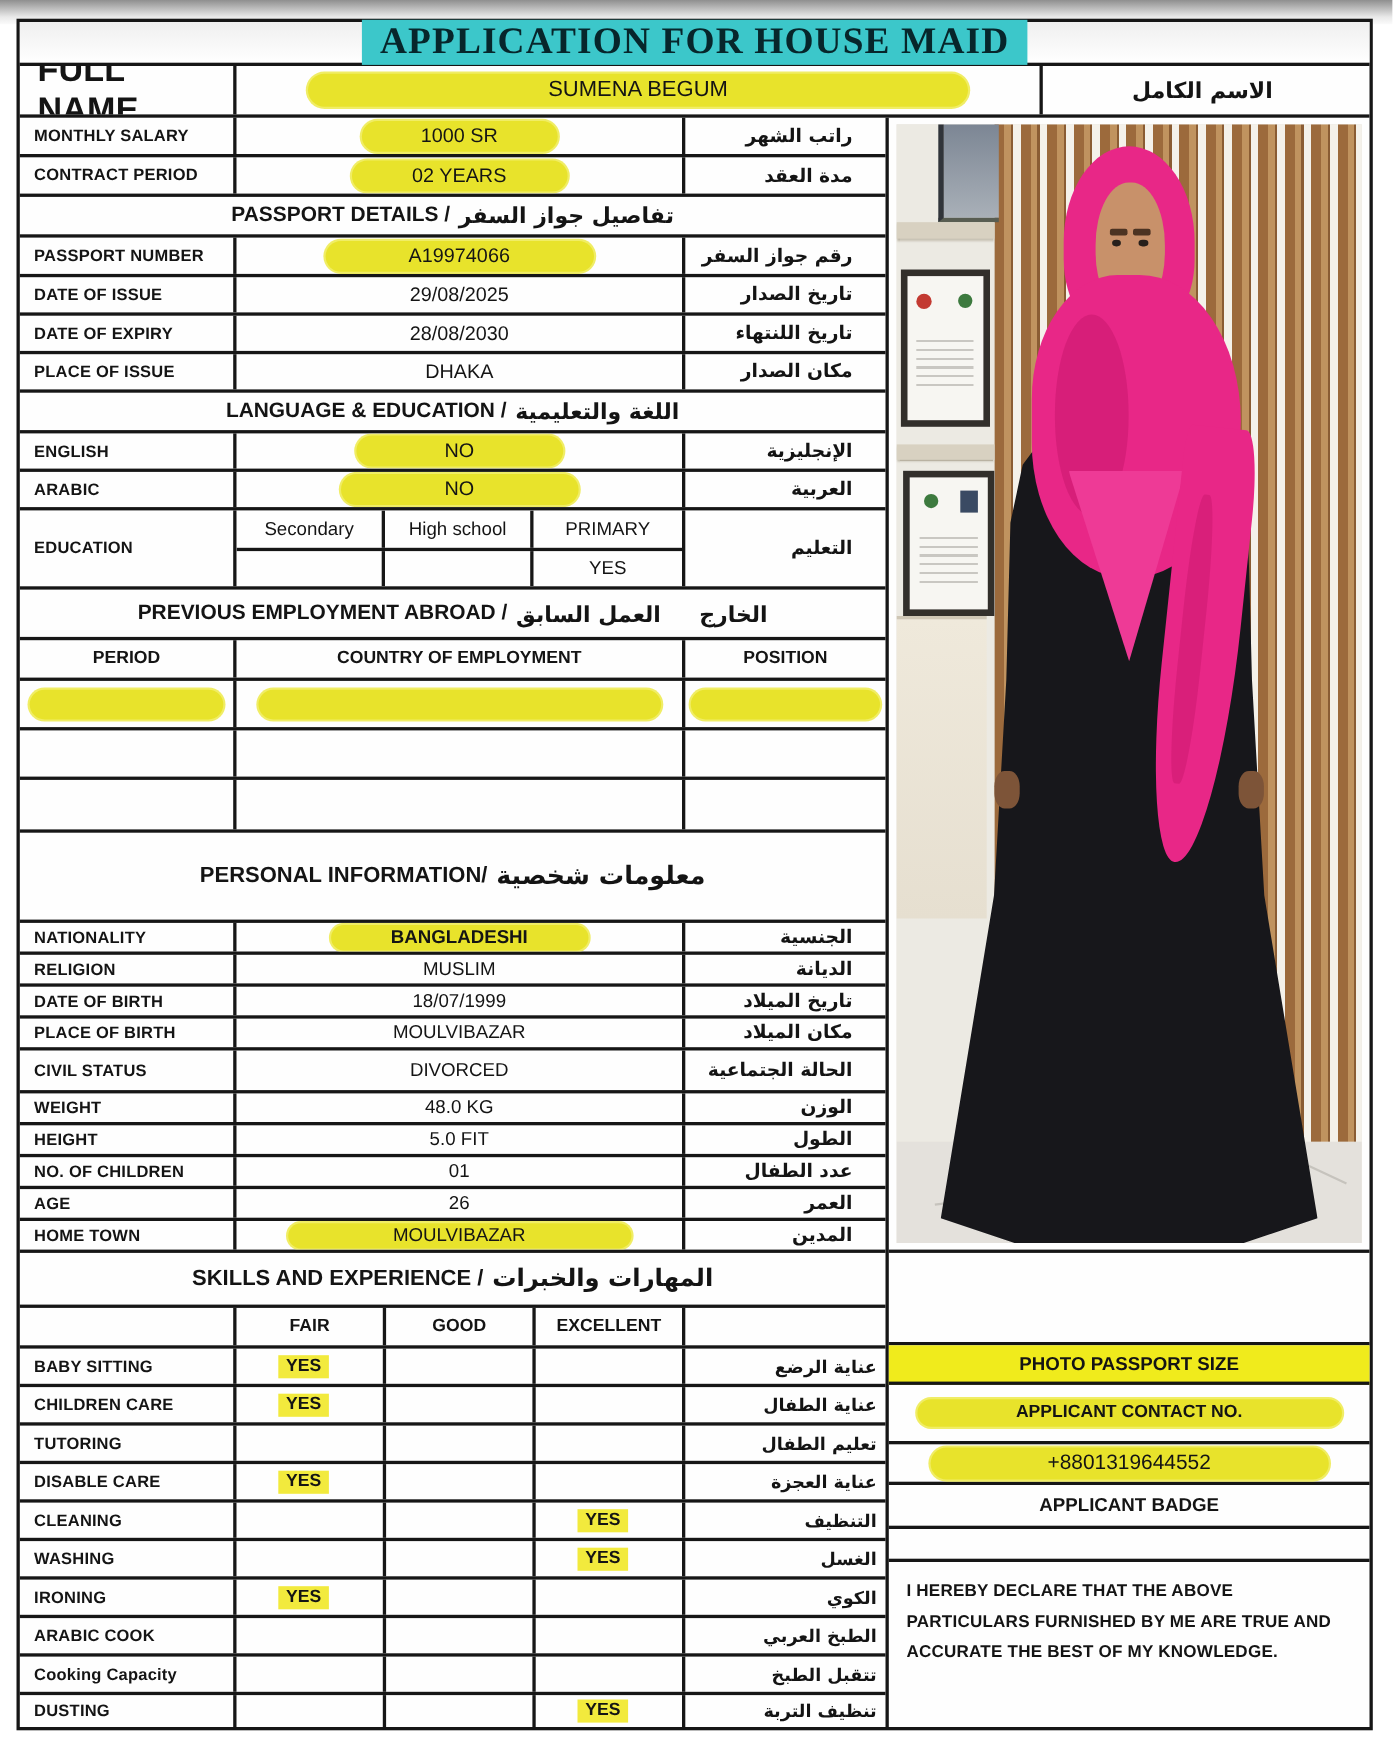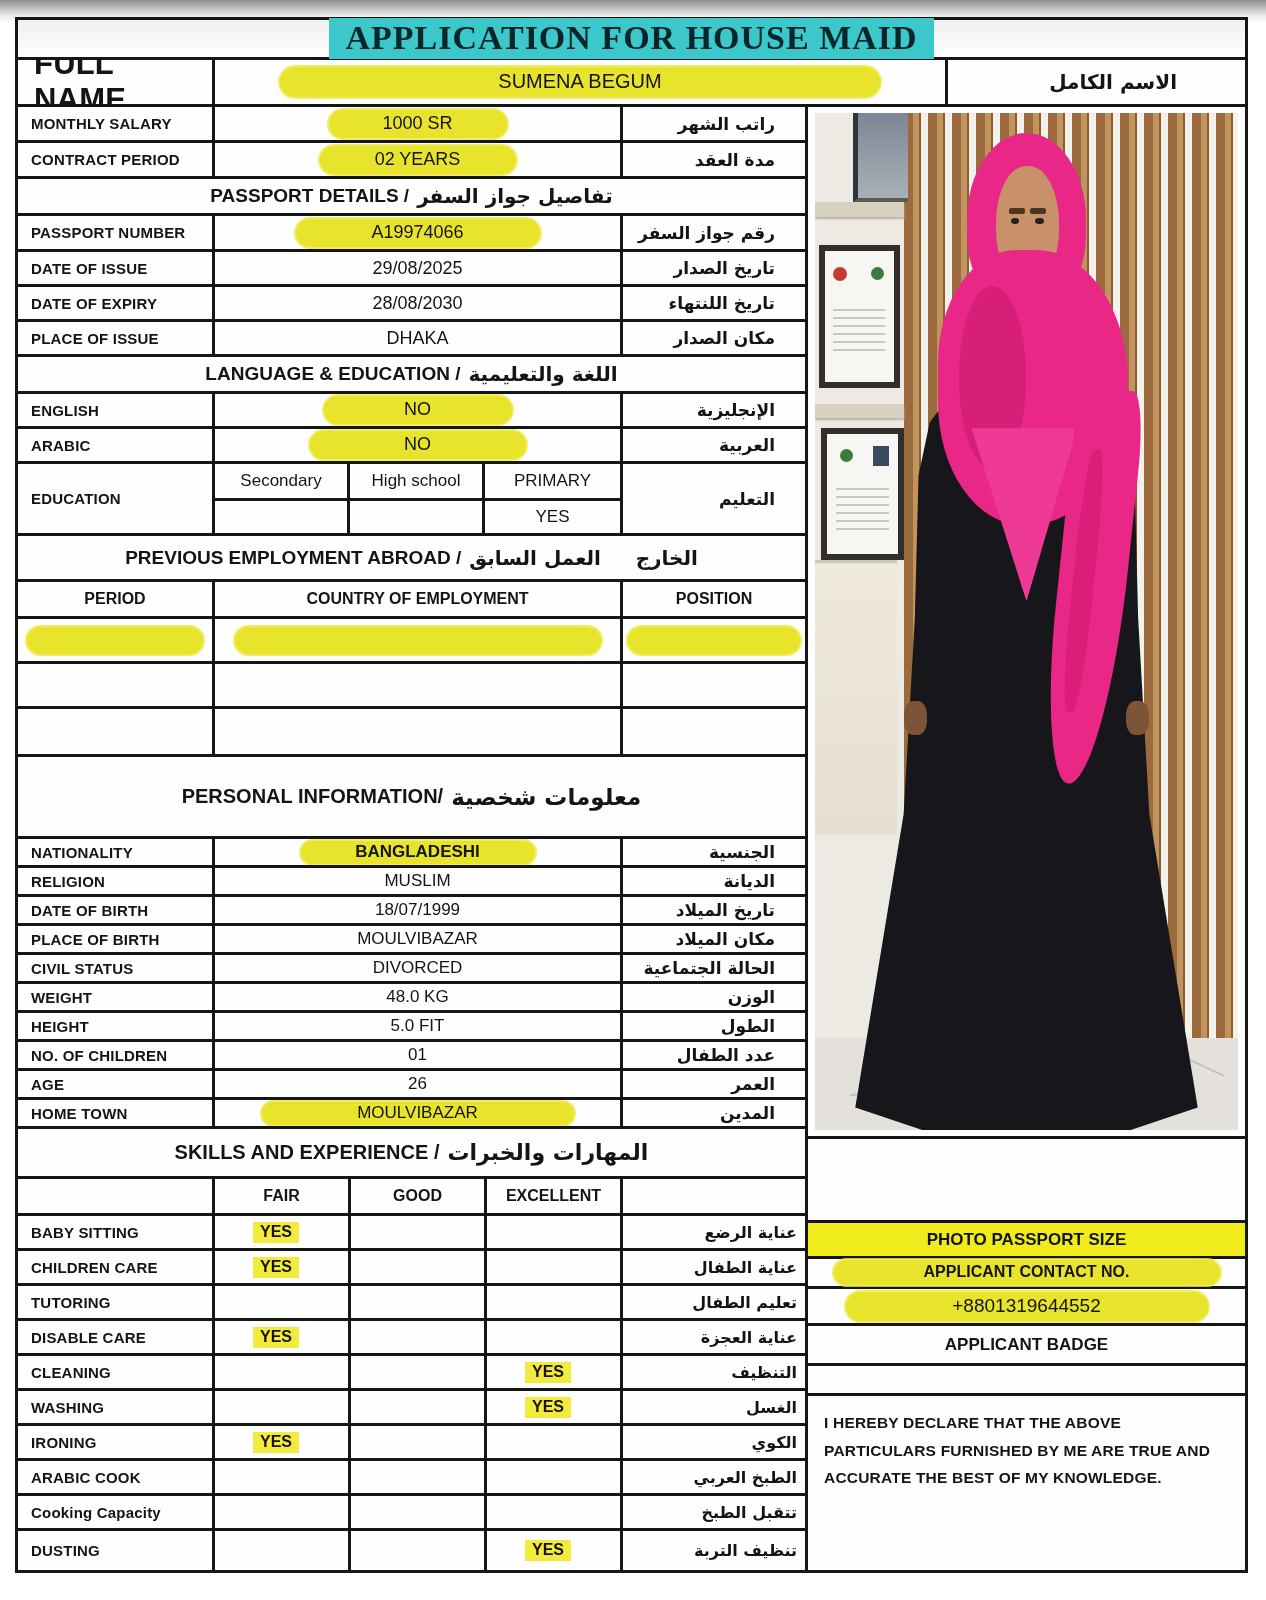--- a/index.html
+++ b/index.html
@@ -25,21 +25,21 @@
   
   .title-row { height:40px; display:flex; align-items:center; justify-content:center;
                border-bottom:3px solid #161616; background:linear-gradient(#efefef,#ffffff); }
   .title-hl { background:#3cc7ca; padding:1px 16px 2px 16px; font-family:"Liberation Serif", serif;
               font-weight:bold; font-size:34px; letter-spacing:1px; color:#07262b; }
 
   
   .fullname-row { height:47px; }
   .fullname-row .lab { font-size:31px; padding-left:16px; }
   .fullname-row .val2 { width:733px; justify-content:center; font-size:20px; }
-  .fullname-row .arb { font-size:20px; padding-right:68px; justify-content:flex-end; }
+  .fullname-row .arb { font-size:20px; padding-right:88px; justify-content:flex-end; }
 
   .mainarea { display:flex; flex:1 1 auto; min-height:0; }
   .leftcol { width:790px; border-right:3px solid #161616; display:flex; flex-direction:column; }
   .rightcol { flex:1; display:flex; flex-direction:column; }
 
   
   .pill { background:#e8e32b; border-radius:17px; padding:3px 10px 4px 10px; text-align:center;
           display:inline-block; box-shadow:0 0 0 2px #ece83fcc; }
   .mark:not(:empty) { background:#f2ea3d; padding:1px 7px 2px 7px; font-weight:bold; }
 
@@ -257,21 +257,21 @@
       <div class="r" style="height:29px">
         <div class="c lab">DATE OF BIRTH</div>
         <div class="c val" style="font-size:17px;">18/07/1999</div>
         <div class="c arb endc">تاريخ الميلاد</div>
       </div>
       <div class="r" style="height:29px">
         <div class="c lab">PLACE OF BIRTH</div>
         <div class="c val" style="font-size:17px;">MOULVIBAZAR</div>
         <div class="c arb endc">مكان الميلاد</div>
       </div>
-      <div class="r" style="height:29px">
+      <div class="r" style="height:39px">
         <div class="c lab">CIVIL STATUS</div>
         <div class="c val" style="font-size:17px;">DIVORCED</div>
         <div class="c arb endc">الحالة الجتماعية</div>
       </div>
       <div class="r" style="height:29px">
         <div class="c lab">WEIGHT</div>
         <div class="c val" style="font-size:17px;">48.0 KG</div>
         <div class="c arb endc">الوزن</div>
       </div>
       <div class="r" style="height:29px">
@@ -485,21 +485,21 @@
           <div class="tail-shade"></div>
         </div>
       </div>
 
       <div class="rrow" style="height:84px;"></div>
 
       <div class="rrow ybar" style="height:36px;">
         <span>PHOTO PASSPORT SIZE</span>
       </div>
 
-      <div class="rrow" style="height:30px;">
+      <div class="rrow" style="height:54px;">
         <span class="pill" style="width:386px; font-weight:bold; font-size:16px;">APPLICANT CONTACT NO.</span>
       </div>
 
       <div class="rrow" style="height:37px;">
         <span class="pill" style="width:362px; font-size:19px;">+8801319644552</span>
       </div>
 
       <div class="rrow" style="height:40px; font-weight:bold; font-size:17px;">
         <span>APPLICANT BADGE</span>
       </div>

